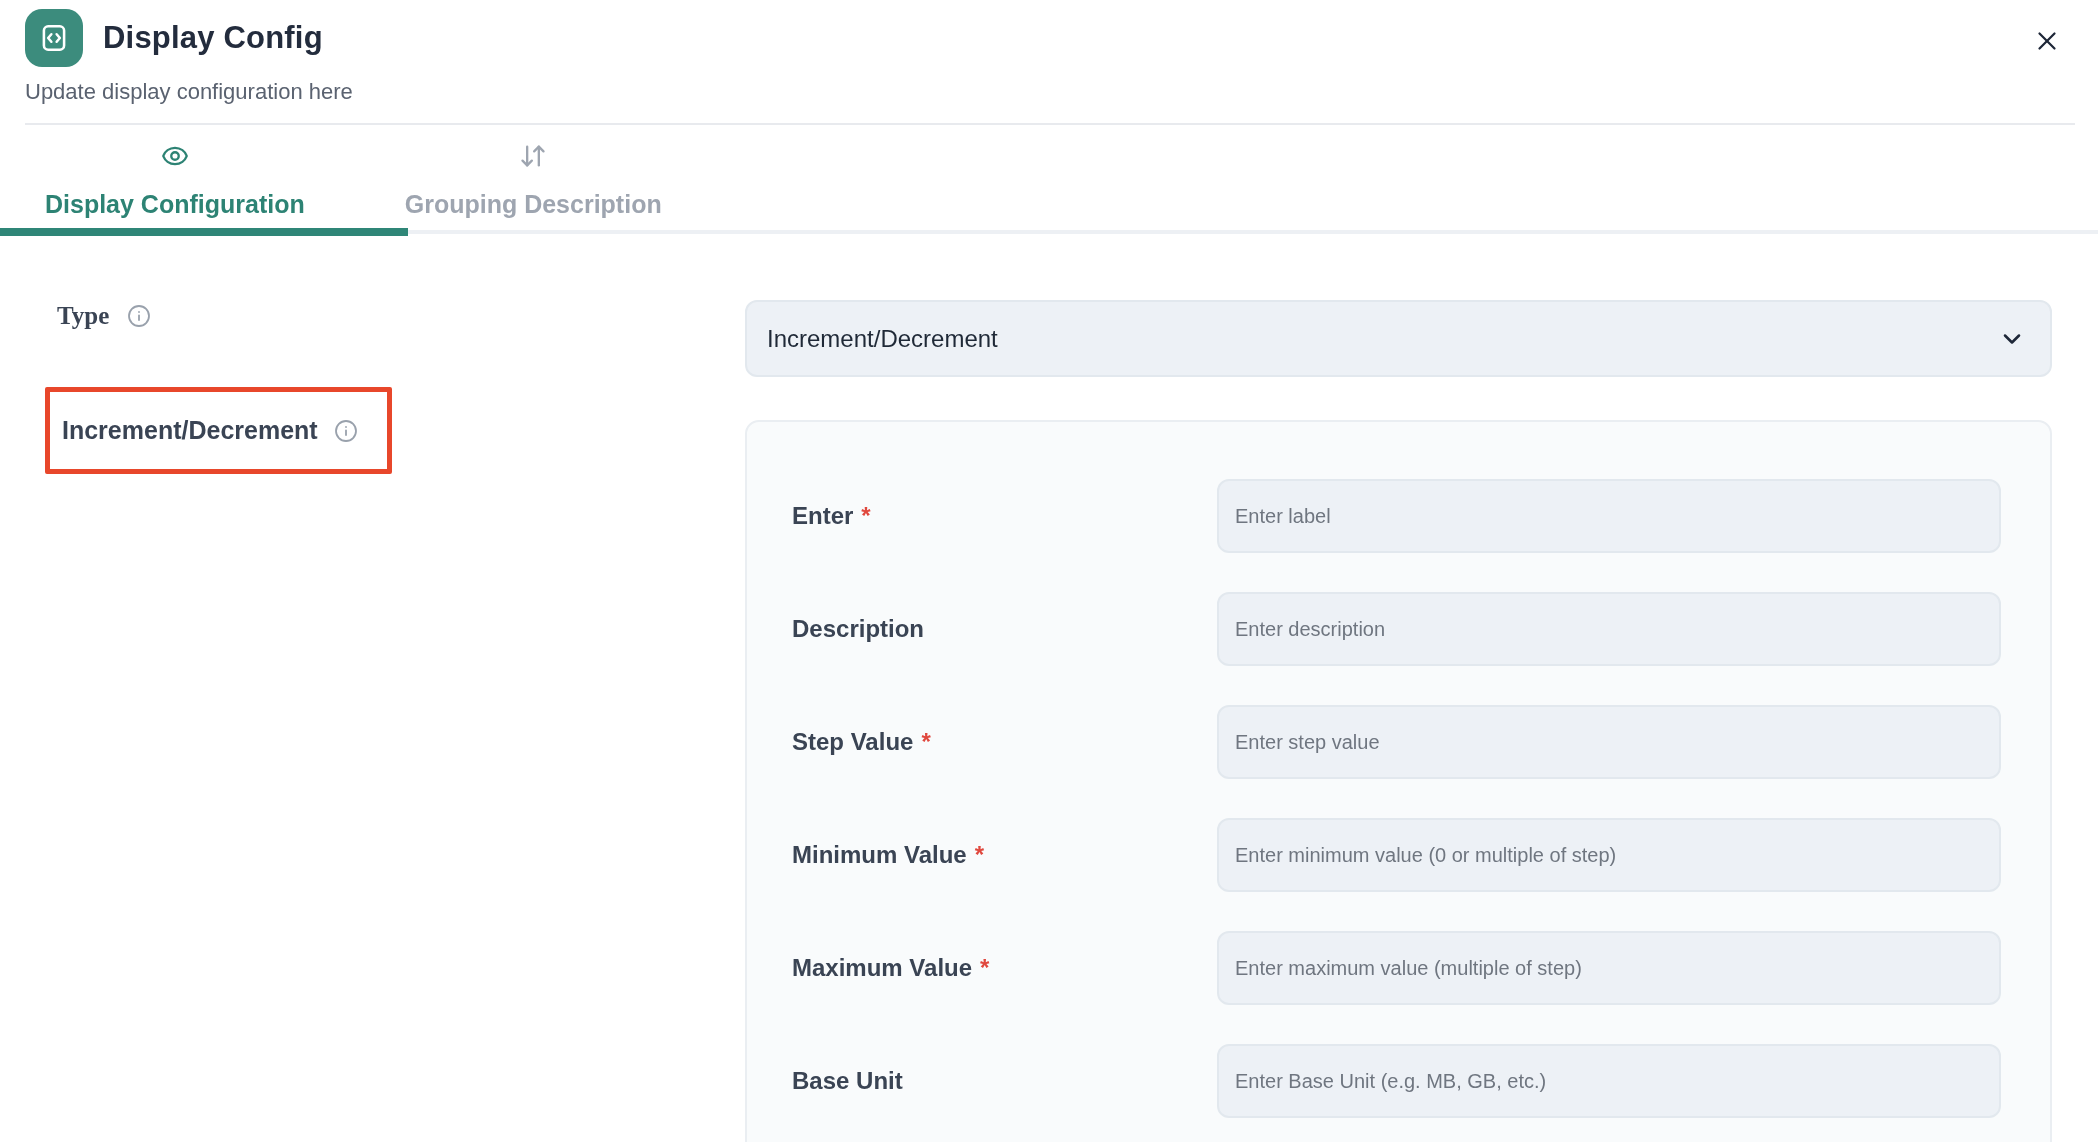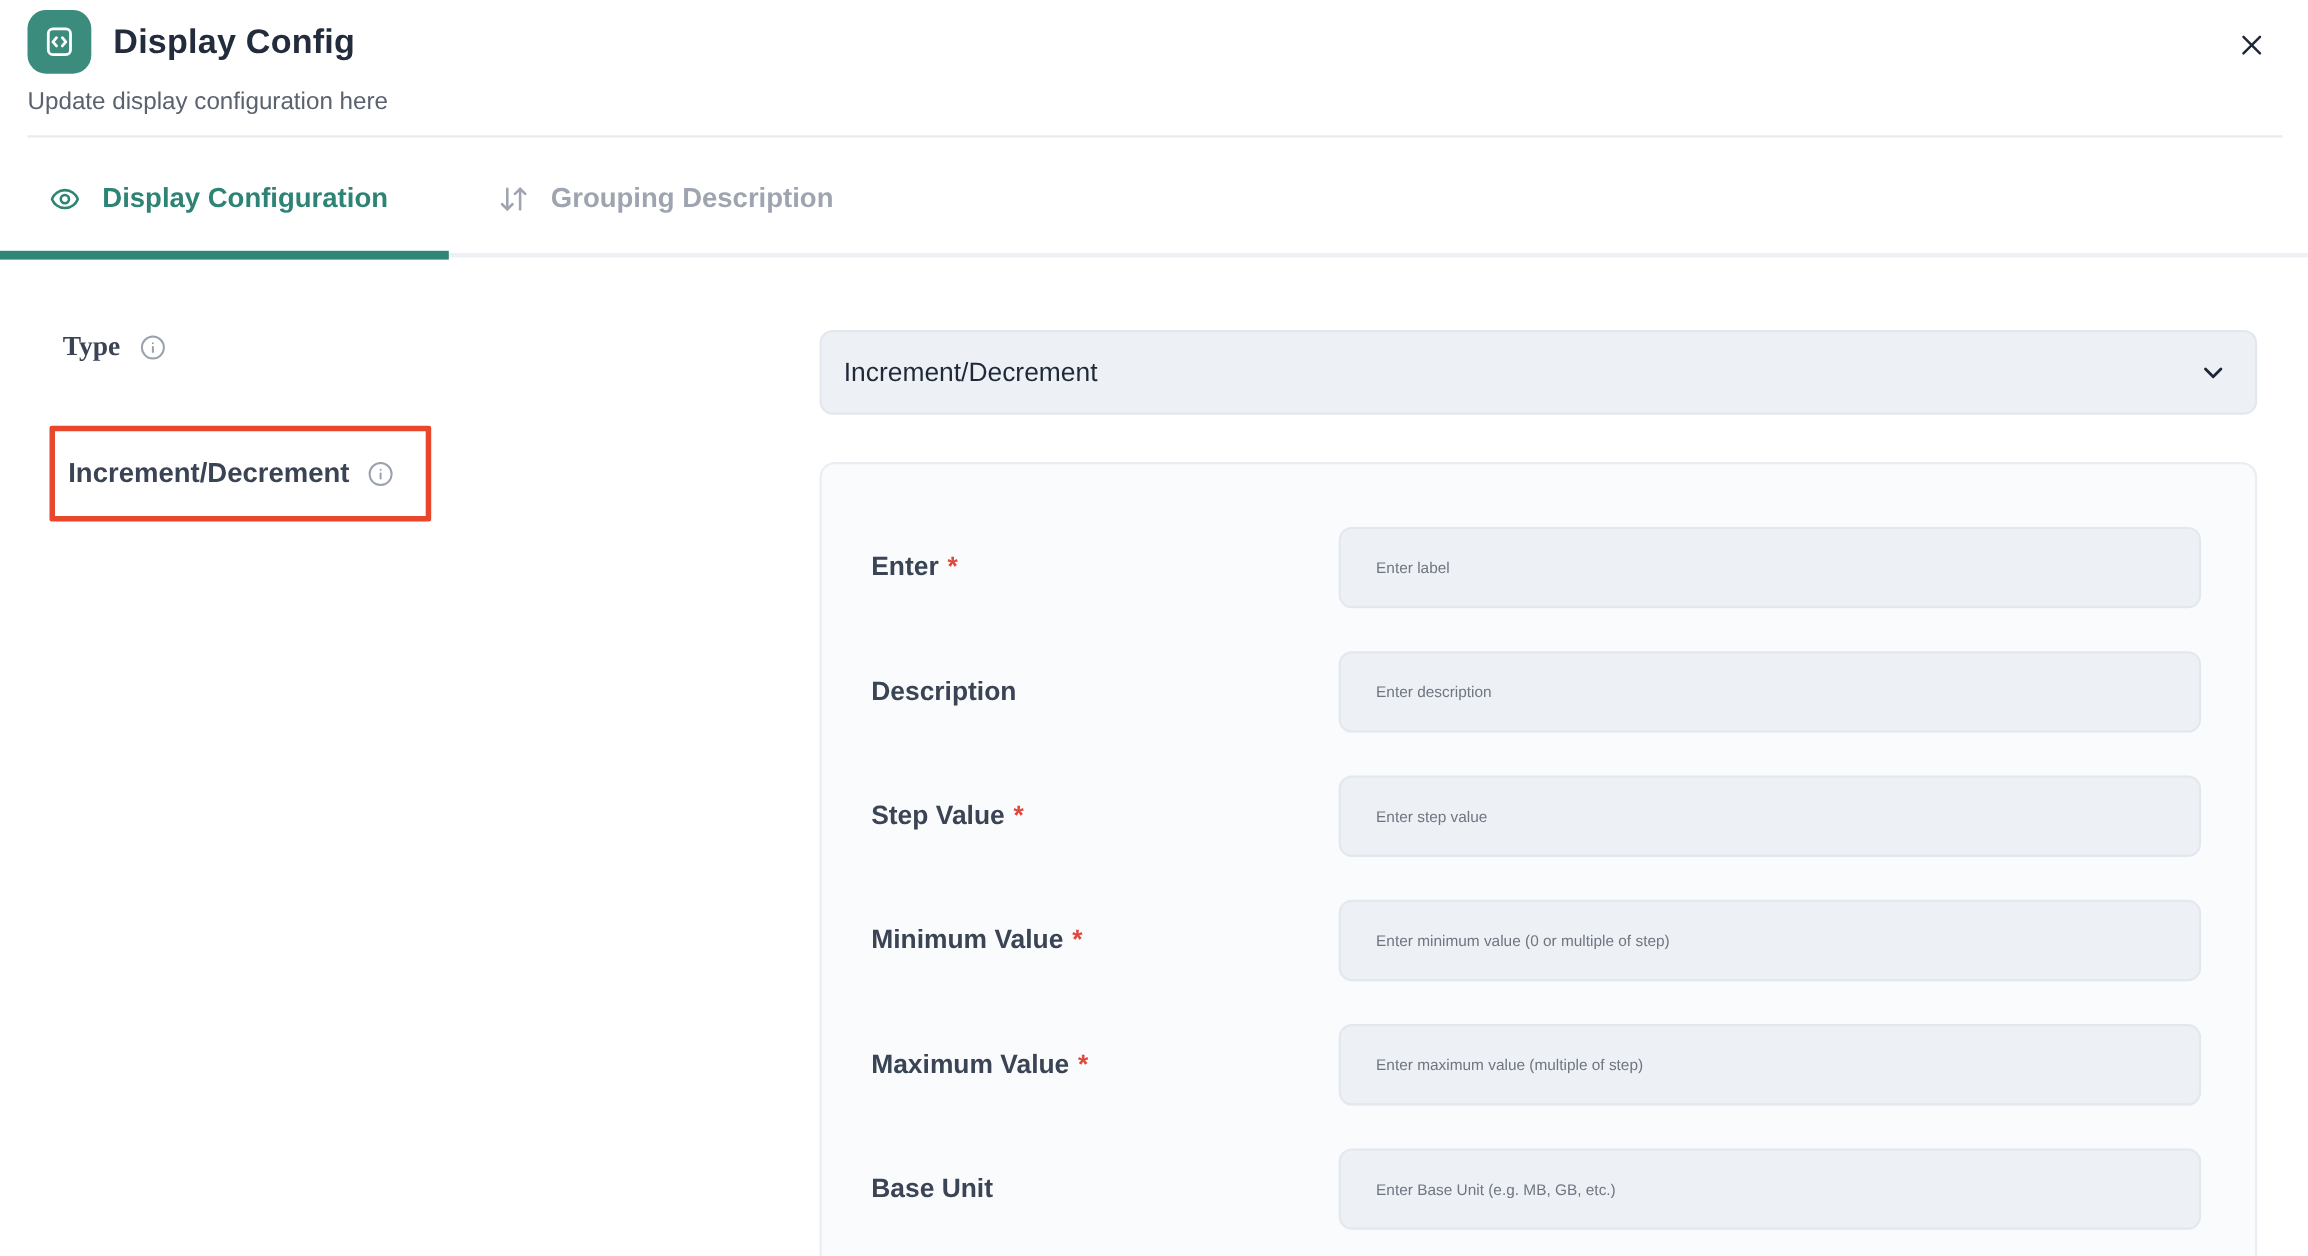--- a/index.html
+++ b/index.html
@@ -44,21 +44,21 @@
   .subtitle{margin-top:12px;font-size:22px;color:var(--subtitle);font-weight:400;}
   .close-btn{
     position:absolute;top:20px;right:30px;
     width:42px;height:42px;border:none;background:transparent;cursor:pointer;
     display:flex;align-items:center;justify-content:center;
   }
   .close-btn svg{width:30px;height:30px;}
   .header-divider{margin-top:18px;border-bottom:2px solid var(--divider);}
   
   .tabs{position:relative;height:111px;display:flex;align-items:center;padding-left:45px;}
-  .tab{display:flex;align-items:center;gap:20px;cursor:pointer;}
+  .tab{display:flex;align-items:center;gap:20px;cursor:pointer;flex-direction:column;}
   .tab .tab-label{font-size:25px;font-weight:700;}
   .tab-active .tab-label{color:var(--teal-text);}
   .tab-inactive{margin-left:100px;}
   .tab-inactive .tab-label{color:var(--inactive);}
   .tab svg{width:28px;height:28px;}
   .tab-track{position:absolute;left:0;right:0;bottom:2px;height:4px;background:#EDF0F4;}
   .tab-indicator{position:absolute;left:0;bottom:0;width:408px;height:8px;background:var(--tab-indicator,var(--teal-bar));}
   
   .main{display:flex;align-items:flex-start;}
   .left-col{width:745px;flex:0 0 auto;}
@@ -99,23 +99,23 @@
   }
   .field-row{display:flex;align-items:center;margin-bottom:39px;}
   .field-row:last-child{margin-bottom:0;}
   .field-label{width:425px;flex:0 0 auto;font-size:24px;font-weight:700;color:var(--label);}
   .req{color:var(--asterisk);margin-left:8px;font-weight:700;}
   .field-input{
     flex:1 1 auto;height:74px;
     background:var(--field-bg);
     border:2px solid var(--field-border);
     border-radius:12px;
-    padding:0 24px 0 32px;
+    padding:0 24px 0 16px;
     font-family:"Liberation Sans", sans-serif;
-    font-size:14px;color:#404040;
+    font-size:20px;color:#404040;
     outline:none;
   }
   .field-input::placeholder{color:var(--placeholder);opacity:1;font-weight:500;}
 </style>
 </head>
 <body>
 
 <div class="modal">
 
   <header class="header">

